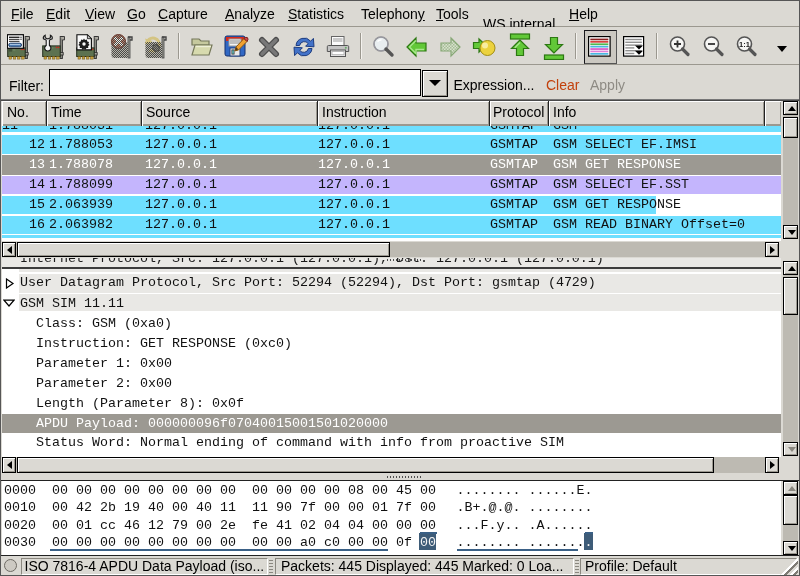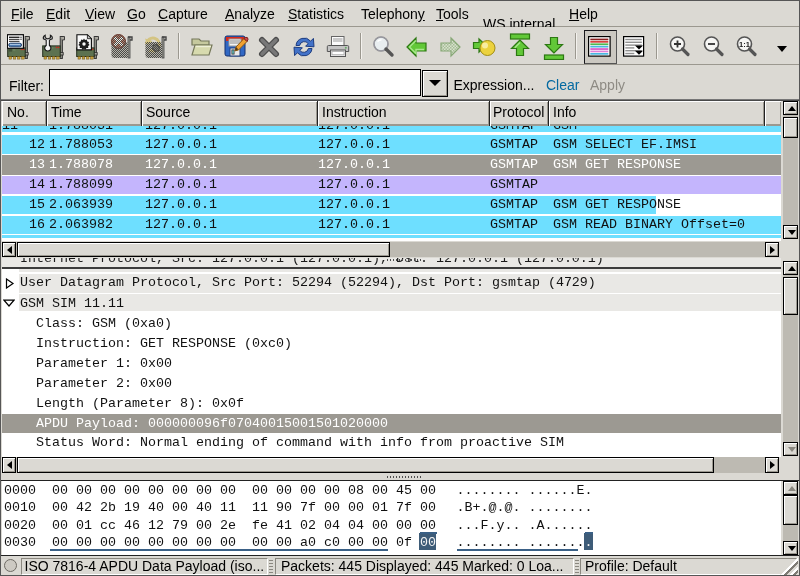--- a/index.html
+++ b/index.html
@@ -262,21 +262,21 @@
 
     <div class="abs" style="left:777px;top:46px;width:0;height:0;border-left:5.5px solid transparent;border-right:5.5px solid transparent;border-top:6.5px solid #000;"></div>
   </div>
 
   <div id="filterbar" class="abs" style="left:1px;top:65px;width:798px;height:34px;background:#dbd9d3;border-bottom:1px solid #777;"></div>
   <div class="abs sans" style="top:77.5px;left:9px">Filter:</div>
   <div class="abs sunken" style="left:49px;top:69px;width:372px;height:27px;box-sizing:border-box;"></div>
   <div class="abs btn" style="left:421.5px;top:69.5px;width:26px;height:27.5px;box-sizing:border-box;"></div>
   <div class="abs" style="left:428.5px;top:80px;width:0;height:0;border-left:6px solid transparent;border-right:6px solid transparent;border-top:6.5px solid #000;"></div>
   <div class="abs sans" style="top:76.5px;left:453.5px">Expression...</div>
-  <div class="abs sans" style="top:76.5px;left:546px;color:#0369a1;">Clear</div>
+  <div class="abs sans" style="top:76.5px;left:546px;color:#c2410c;">Clear</div>
   <div class="abs sans" style="top:76.5px;left:590px;color:#8e8b84;">Apply</div>
 
   <div id="plist">
 
     <div class="abs" style="left:1px;top:100px;width:798px;height:1px;background:#494949;"></div>
 
     <div class="abs" style="left:2px;top:101px;width:779px;height:140px;background:#fff;"></div>
 
     <div class="abs hdrcell" style="left:2px;top:101px;width:45px;height:25px;box-sizing:border-box;"></div>
     <div class="abs hdrcell" style="left:47px;top:101px;width:95px;height:25px;box-sizing:border-box;"></div>
@@ -319,20 +319,21 @@
         <span class="abs" style="top:0;left:316px;">127.0.0.1</span>
         <span class="abs" style="top:0;left:488px;">GSMTAP</span>
         <span class="abs" style="top:0;left:551px;">GSM GET RESPONSE</span>
       </div>
       <div class="abs mono" style="left:2px;top:176px;width:779px;height:18px;line-height:18px;background:#c4b5fd;">
         <span class="abs" style="top:0;left:0;width:43px;text-align:right;">14</span>
         <span class="abs" style="top:0;left:47px;">1.788099</span>
         <span class="abs" style="top:0;left:143px;">127.0.0.1</span>
         <span class="abs" style="top:0;left:316px;">127.0.0.1</span>
         <span class="abs" style="top:0;left:488px;">GSMTAP</span>
+        <span class="abs" style="top:0;left:551px;">GSM SELECT EF.SST</span>
       </div>
       <div class="abs mono" style="left:2px;top:196px;width:654px;height:18px;line-height:18px;background:#6edfff;">
         <span class="abs" style="top:0;left:0;width:43px;text-align:right;">15</span>
         <span class="abs" style="top:0;left:47px;">2.063939</span>
         <span class="abs" style="top:0;left:143px;">127.0.0.1</span>
         <span class="abs" style="top:0;left:316px;">127.0.0.1</span>
         <span class="abs" style="top:0;left:488px;">GSMTAP</span>
         <span class="abs" style="top:0;left:551px;">GSM GET RESPONSE</span>
       </div>
       <div class="abs mono" style="left:2px;top:216px;width:779px;height:18px;line-height:18px;background:#6edfff;">

